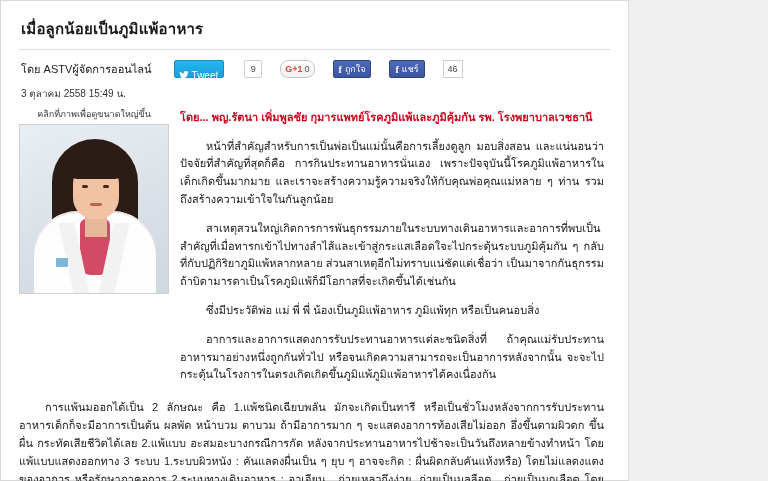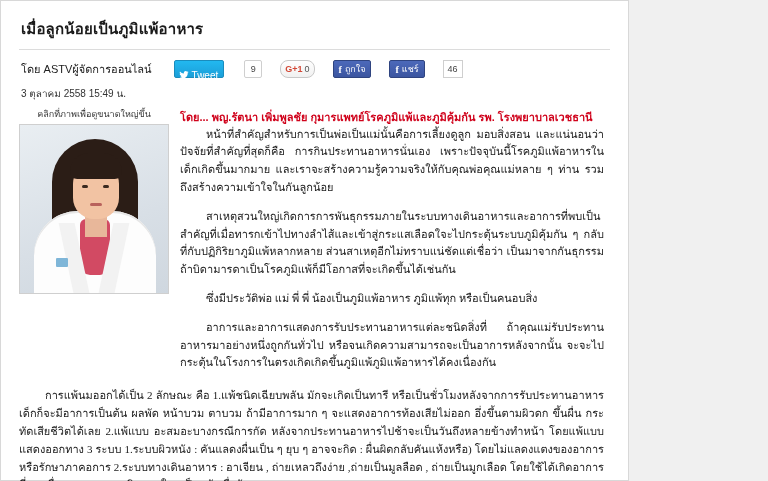--- a/index.html
+++ b/index.html
@@ -252,28 +252,27 @@
     flex: 1;
     padding-top: 2px;
   }
   p.para {
     font-size: 11px;
     line-height: 1.62;
     color: #1b1b1b;
     margin: 0 6px 11px 0;
     text-align: justify;
     text-indent: 26px;
-    font-family: Liberation Serif, serif;
   }
   p.lead {
     color: #d0021b;
     font-weight: bold;
     font-size: 11px;
     line-height: 1.5;
-    margin: 0 0 0 0;
+    margin: 0 0 12px 0;
     text-indent: 0;
   }
   p.redhead {
     color: #d0021b;
     font-weight: bold;
     font-size: 11px;
     line-height: 1.55;
     margin: 4px 0 12px 0;
     text-indent: 0;
     text-align: left;

